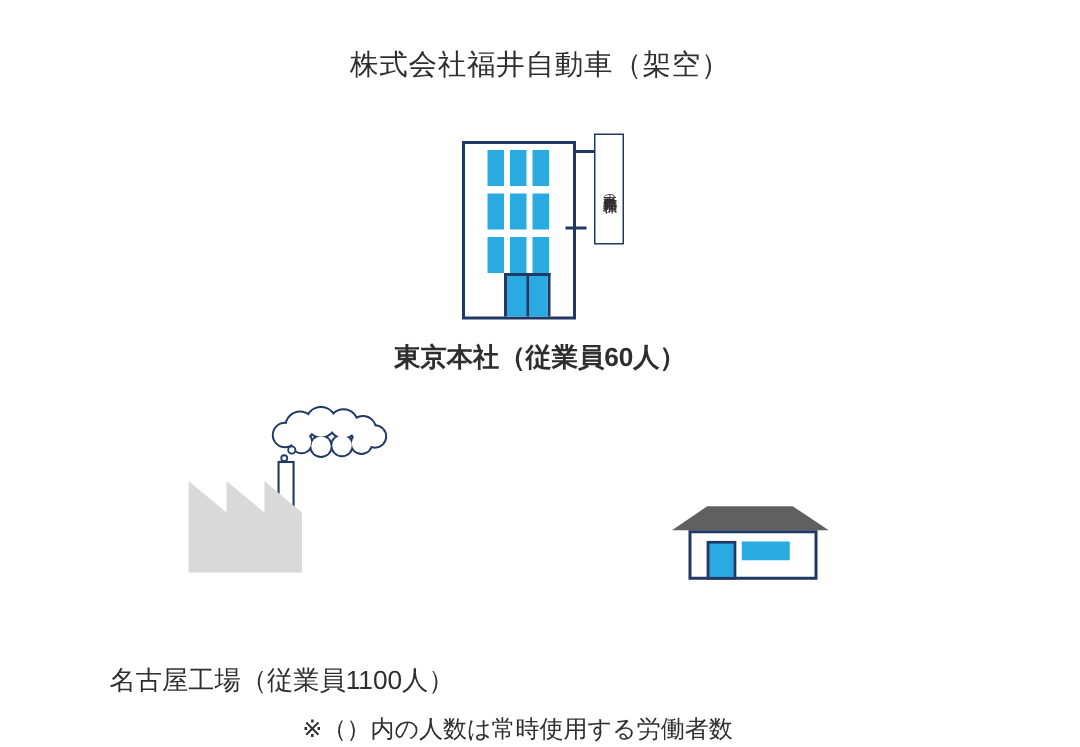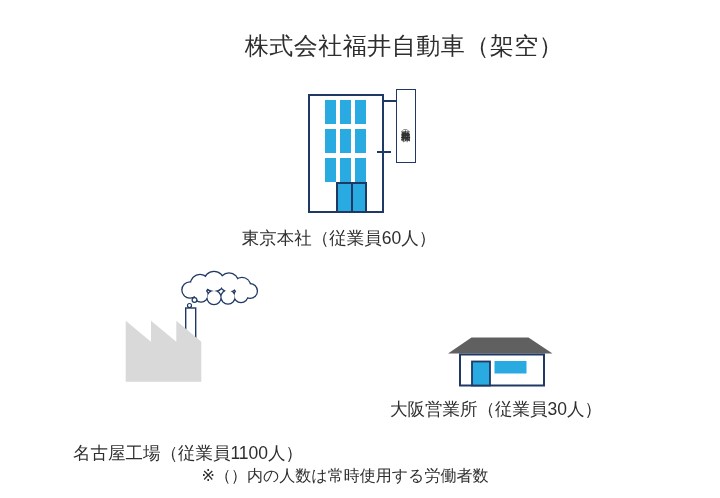--- a/index.html
+++ b/index.html
@@ -3,21 +3,21 @@
 <meta charset="utf-8">
 <style>
   html,body{margin:0;padding:0;background:#fff;}
   .canvas{
     position:relative;width:720px;height:498px;background:#fff;overflow:hidden;
     font-family:"Liberation Sans","DejaVu Sans",sans-serif;
     color:var(--text-color,#2e2e2e);
   }
   .title{
     position:absolute;left:360px;top:30px;transform:translateX(-50%);
-    font-size:24px;white-space:nowrap;letter-spacing:.5px;margin-left:44px;
+    font-size:19px;white-space:nowrap;letter-spacing:.5px;
   }
   
   .building{
     position:absolute;left:308px;top:94px;width:76px;height:119px;
     box-sizing:border-box;background:#fff;
     border:2px solid var(--outline-navy,#1F3864);
   }
   .win-grid{
     position:absolute;left:15px;top:4px;
     display:grid;grid-template-columns:repeat(3,11px);grid-auto-rows:24px;
@@ -40,25 +40,25 @@
     box-sizing:border-box;background:#fff;
     border:1.5px solid var(--outline-navy,#1F3864);
     display:flex;align-items:center;justify-content:center;overflow:hidden;
   }
   .sign-text{
     writing-mode:vertical-rl;text-orientation:mixed;
     font-size:9.5px;line-height:1;letter-spacing:-.5px;white-space:nowrap;
   }
   
   .label{position:absolute;transform:translateX(-50%);white-space:nowrap;font-size:17.5px;}
-  .hq-label{left:339px;top:226px;}
+  .hq-label{left:360px;top:226px;font-weight:bold;}
   .factory-label{left:188px;top:397px;margin-top:44px;}
   .branch-label{left:496px;top:397px;}
   .footnote{
-    position:absolute;left:345px;top:466px;transform:translateX(-50%);
+    position:absolute;left:345px;top:476px;transform:translateX(-50%);
     font-size:16px;white-space:nowrap;
   }
   
   .factory-svg{position:absolute;left:118px;top:266px;width:154px;height:122px;}
   .house-svg{position:absolute;left:444px;top:333px;width:114px;height:56px;}
   .fbody{fill:var(--factory-gray,#D9D9D9);stroke:none;}
   .chimney{fill:#fff;stroke:var(--outline-navy,#1F3864);stroke-width:1.4;}
   .cloud-stroke circle{fill:#fff;stroke:var(--outline-navy,#1F3864);stroke-width:2.6;}
   .cloud-fill circle{fill:#fff;stroke:none;}
   .puff{fill:#fff;stroke:var(--outline-navy,#1F3864);stroke-width:1.2;}
@@ -131,17 +131,16 @@
     </g>
   </svg>
   <div class="label factory-label">名古屋工場（従業員1100人）</div>
 
   <svg class="house-svg" viewBox="444 333 114 56" aria-hidden="true">
     <polygon class="roof" points="448,353.5 471.5,337.5 528.5,337.5 552.5,353.5"></polygon>
     <rect class="hbody" x="460" y="354.5" width="84" height="31"></rect>
     <rect class="hdoor" x="472" y="361.5" width="18" height="24"></rect>
     <rect class="hwindow" x="494.5" y="361" width="32" height="12.5"></rect>
   </svg>
-  <div class="label branch-label">大阪営業所（従業員30人）</div>
 
   <div class="footnote">※（）内の人数は常時使用する労働者数</div>
 
 </div>
 
 </body></html>

